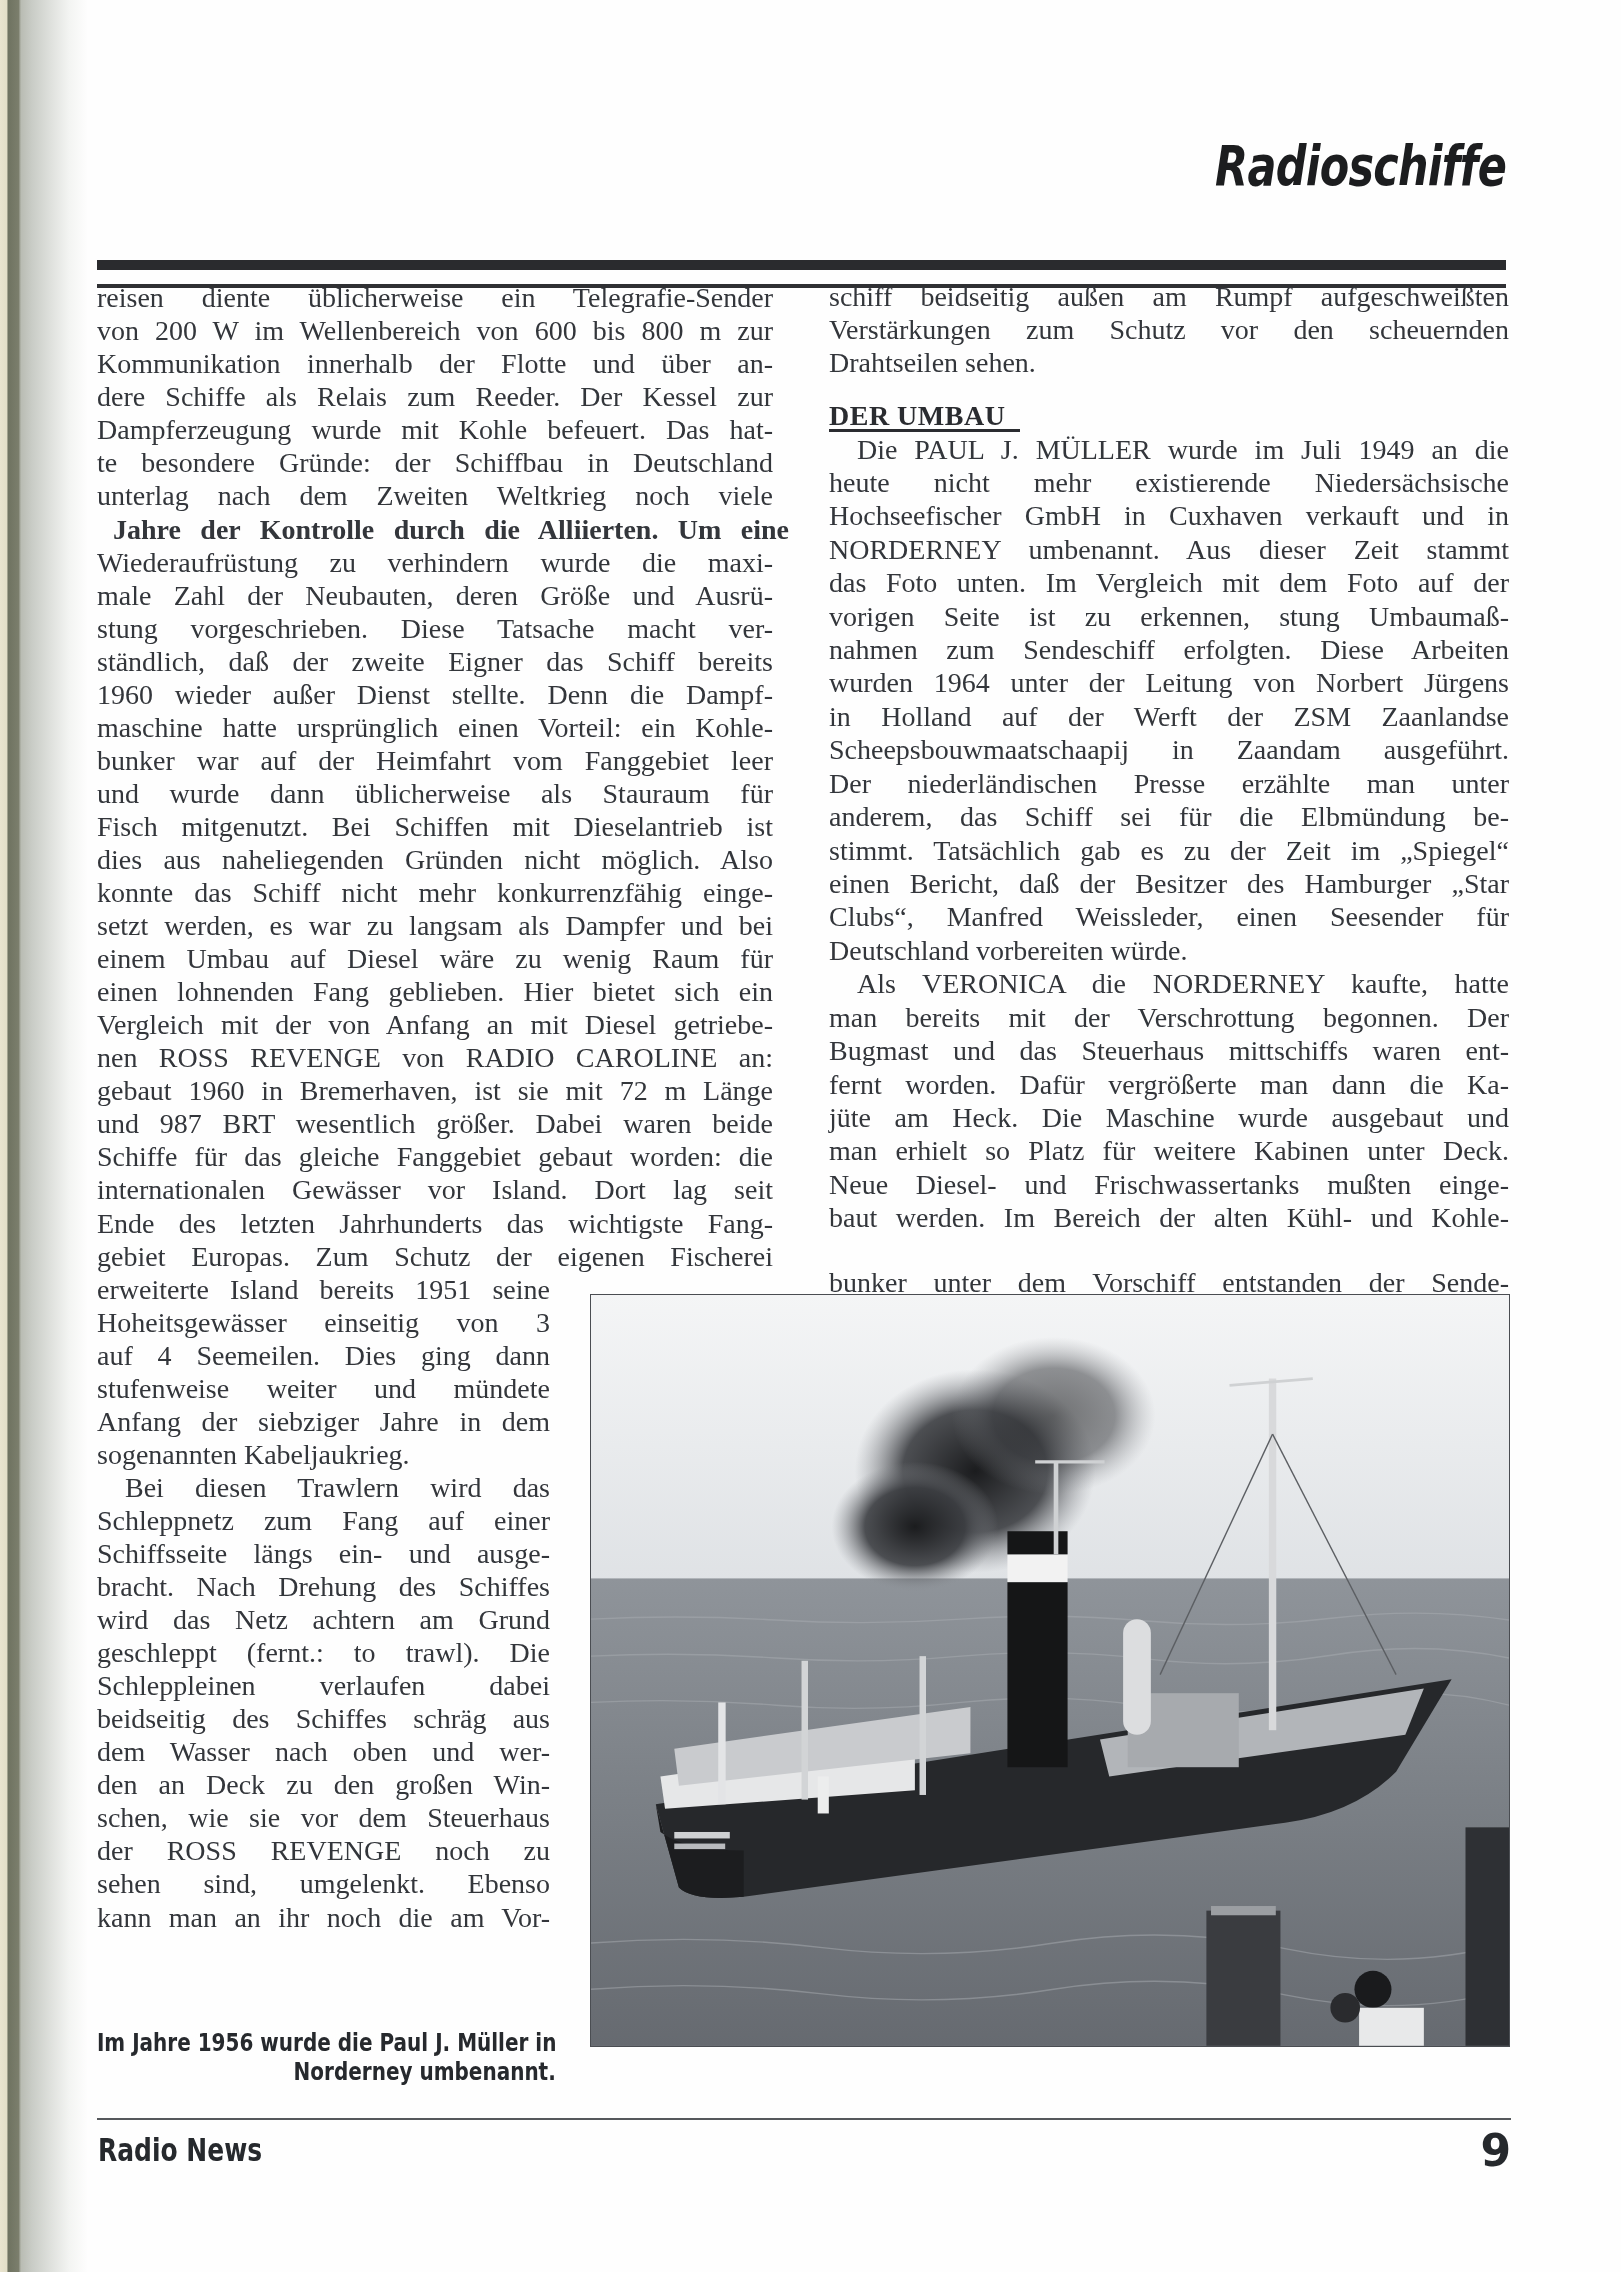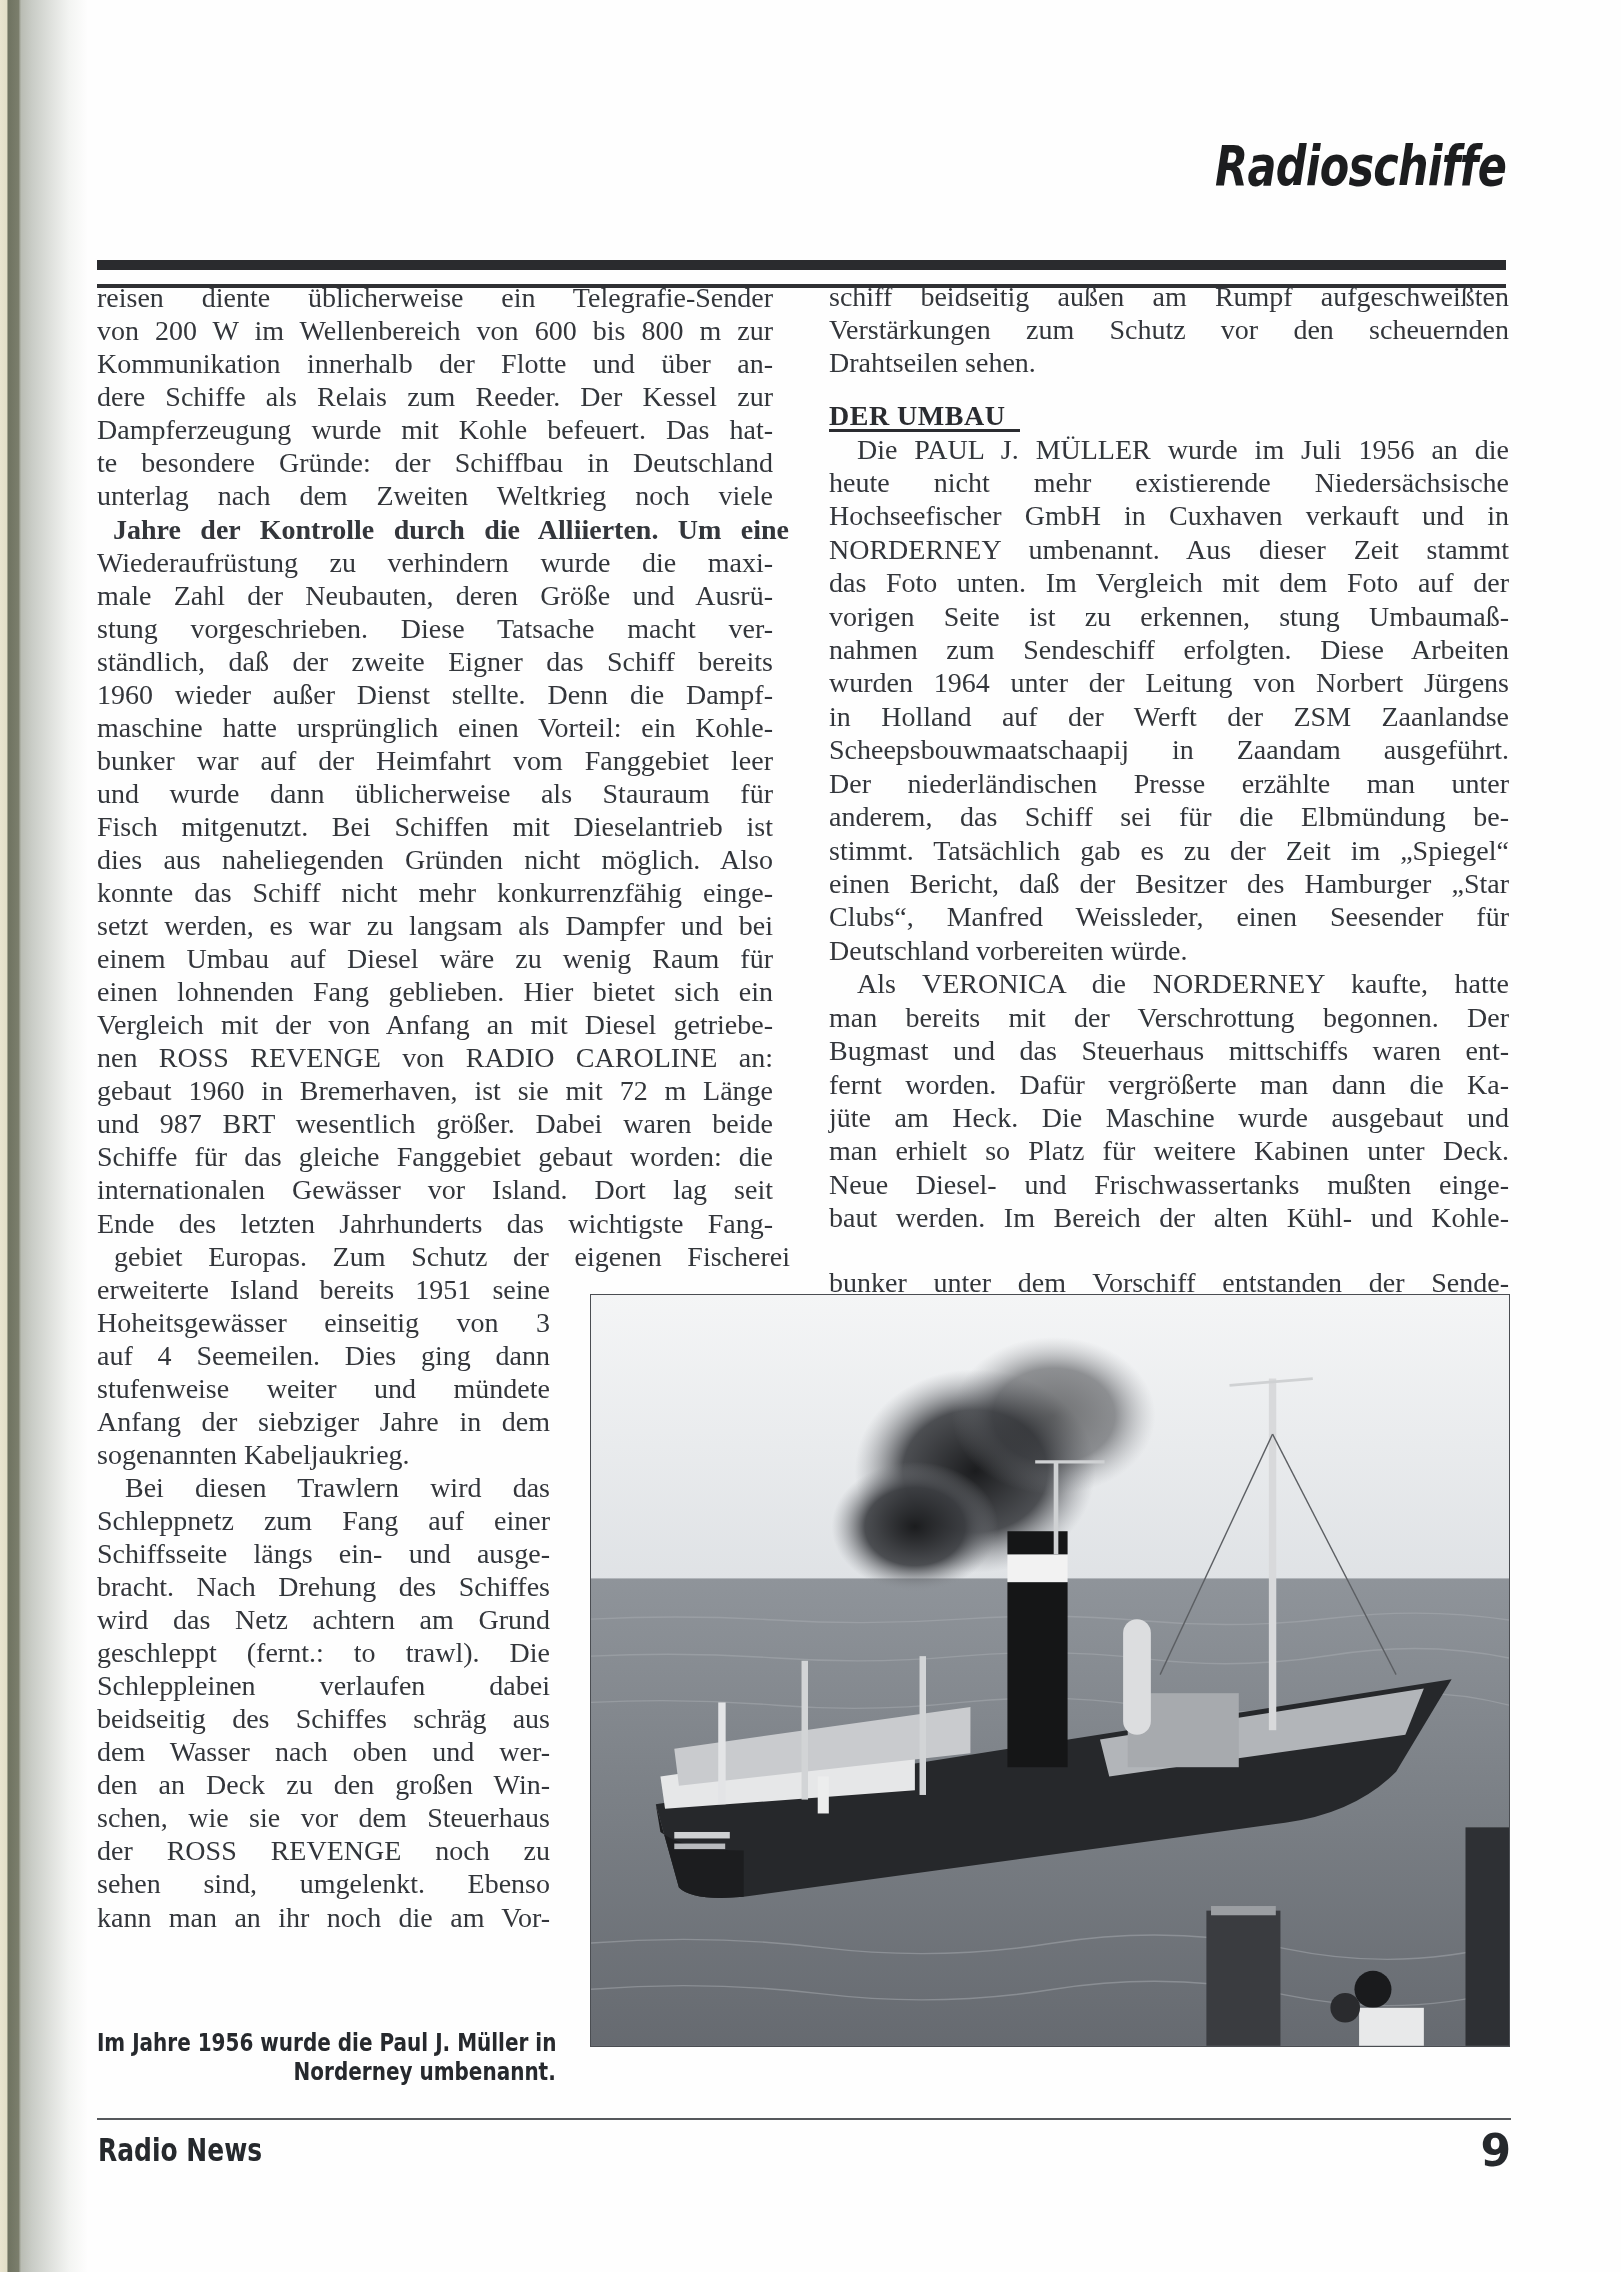--- a/index.html
+++ b/index.html
@@ -53,21 +53,21 @@
       <div class="line" style="left: 97px; width: 676px; top: 912px; white-space: normal; height: 29px; overflow: visible;">setzt werden, es war zu langsam als Dampfer und bei</div>
       <div class="line" style="left: 97px; width: 676px; top: 945px; white-space: normal; height: 29px; overflow: visible;">einem Umbau auf Diesel wäre zu wenig Raum für</div>
       <div class="line" style="left: 97px; width: 676px; top: 978px; white-space: normal; height: 29px; overflow: visible;">einen lohnenden Fang geblieben. Hier bietet sich ein</div>
       <div class="line" style="left: 97px; width: 676px; top: 1011px; white-space: normal; height: 29px; overflow: visible;">Vergleich mit der von Anfang an mit Diesel getriebe-</div>
       <div class="line" style="left: 97px; width: 676px; top: 1044px; white-space: normal; height: 29px; overflow: visible;">nen ROSS REVENGE von RADIO CAROLINE an:</div>
       <div class="line" style="left: 97px; width: 676px; top: 1077px; white-space: normal; height: 29px; overflow: visible;">gebaut 1960 in Bremerhaven, ist sie mit 72 m Länge</div>
       <div class="line" style="left: 97px; width: 676px; top: 1110px; white-space: normal; height: 29px; overflow: visible;">und 987 BRT wesentlich größer. Dabei waren beide</div>
       <div class="line" style="left: 97px; width: 676px; top: 1143px; white-space: normal; height: 29px; overflow: visible;">Schiffe für das gleiche Fanggebiet gebaut worden: die</div>
       <div class="line" style="left: 97px; width: 676px; top: 1176px; white-space: normal; height: 29px; overflow: visible;">internationalen Gewässer vor Island. Dort lag seit</div>
       <div class="line" style="left: 97px; width: 676px; top: 1210px; white-space: normal; height: 29px; overflow: visible;">Ende des letzten Jahrhunderts das wichtigste Fang-</div>
-      <div class="line" style="left: 97px; width: 676px; top: 1243px; white-space: normal; height: 29px; overflow: visible; margin-left: 17px;">gebiet Europas. Zum Schutz der eigenen Fischerei</div>
+      <div class="line" style="left: 97px; width: 676px; top: 1243px; white-space: normal; height: 29px; overflow: visible;">gebiet Europas. Zum Schutz der eigenen Fischerei</div>
     </div>
   <div id="left-narrow">
       <div class="line" style="left: 97px; width: 453px; top: 1276px; white-space: normal; height: 29px; overflow: visible;">erweiterte Island bereits 1951 seine</div>
       <div class="line" style="left: 97px; width: 453px; top: 1309px; white-space: normal; height: 29px; overflow: visible;">Hoheitsgewässer einseitig von 3</div>
       <div class="line" style="left: 97px; width: 453px; top: 1342px; white-space: normal; height: 29px; overflow: visible;">auf 4 Seemeilen. Dies ging dann</div>
       <div class="line" style="left: 97px; width: 453px; top: 1375px; white-space: normal; height: 29px; overflow: visible;">stufenweise weiter und mündete</div>
       <div class="line" style="left: 97px; width: 453px; top: 1408px; white-space: normal; height: 29px; overflow: visible;">Anfang der siebziger Jahre in dem</div>
       <div class="line last" style="left: 97px; width: 453px; top: 1441px; white-space: normal; height: 29px; overflow: visible;">sogenannten Kabeljaukrieg.</div>
       <div class="line" style="left: 125px; width: 425px; top: 1474px; white-space: normal; height: 29px; overflow: visible;">Bei diesen Trawlern wird das</div>
       <div class="line" style="left: 97px; width: 453px; top: 1507px; white-space: normal; height: 29px; overflow: visible;">Schleppnetz zum Fang auf einer</div>
@@ -87,21 +87,21 @@
   <div id="right-top">
       <div class="line" style="left: 829px; width: 680px; top: 283px; white-space: normal; height: 29px; overflow: visible;">schiff beidseitig außen am Rumpf aufgeschweißten</div>
       <div class="line" style="left: 829px; width: 680px; top: 316px; white-space: normal; height: 29px; overflow: visible;">Verstärkungen zum Schutz vor den scheuernden</div>
       <div class="line last" style="left: 829px; width: 680px; top: 349px; white-space: normal; height: 29px; overflow: visible;">Drahtseilen sehen.</div>
     </div>
 
   <div class="heading">DER UMBAU</div>
   <div class="heading-rule"></div>
 
   <div id="right-body">
-      <div class="line" style="left: 857px; width: 652px; top: 436px; white-space: normal; height: 29px; overflow: visible;">Die PAUL J. MÜLLER wurde im Juli 1956 an die</div>
+      <div class="line" style="left: 857px; width: 652px; top: 436px; white-space: normal; height: 29px; overflow: visible;">Die PAUL J. MÜLLER wurde im Juli 1949 an die</div>
       <div class="line" style="left: 829px; width: 680px; top: 469px; white-space: normal; height: 29px; overflow: visible;">heute nicht mehr existierende Niedersächsische</div>
       <div class="line" style="left: 829px; width: 680px; top: 502px; white-space: normal; height: 29px; overflow: visible;">Hochseefischer GmbH in Cuxhaven verkauft und in</div>
       <div class="line" style="left: 829px; width: 680px; top: 536px; white-space: normal; height: 29px; overflow: visible;">NORDERNEY umbenannt. Aus dieser Zeit stammt</div>
       <div class="line" style="left: 829px; width: 680px; top: 569px; white-space: normal; height: 29px; overflow: visible;">das Foto unten. Im Vergleich mit dem Foto auf der</div>
       <div class="line" style="left: 829px; width: 680px; top: 603px; white-space: normal; height: 29px; overflow: visible;">vorigen Seite ist zu erkennen, stung Umbaumaß-</div>
       <div class="line" style="left: 829px; width: 680px; top: 636px; white-space: normal; height: 29px; overflow: visible;">nahmen zum Sendeschiff erfolgten. Diese Arbeiten</div>
       <div class="line" style="left: 829px; width: 680px; top: 669px; white-space: normal; height: 29px; overflow: visible;">wurden 1964 unter der Leitung von Norbert Jürgens</div>
       <div class="line" style="left: 829px; width: 680px; top: 703px; white-space: normal; height: 29px; overflow: visible;">in Holland auf der Werft der ZSM Zaanlandse</div>
       <div class="line" style="left: 829px; width: 680px; top: 736px; white-space: normal; height: 29px; overflow: visible;">Scheepsbouwmaatschaapij in Zaandam ausgeführt.</div>
       <div class="line" style="left: 829px; width: 680px; top: 770px; white-space: normal; height: 29px; overflow: visible;">Der niederländischen Presse erzählte man unter</div>

